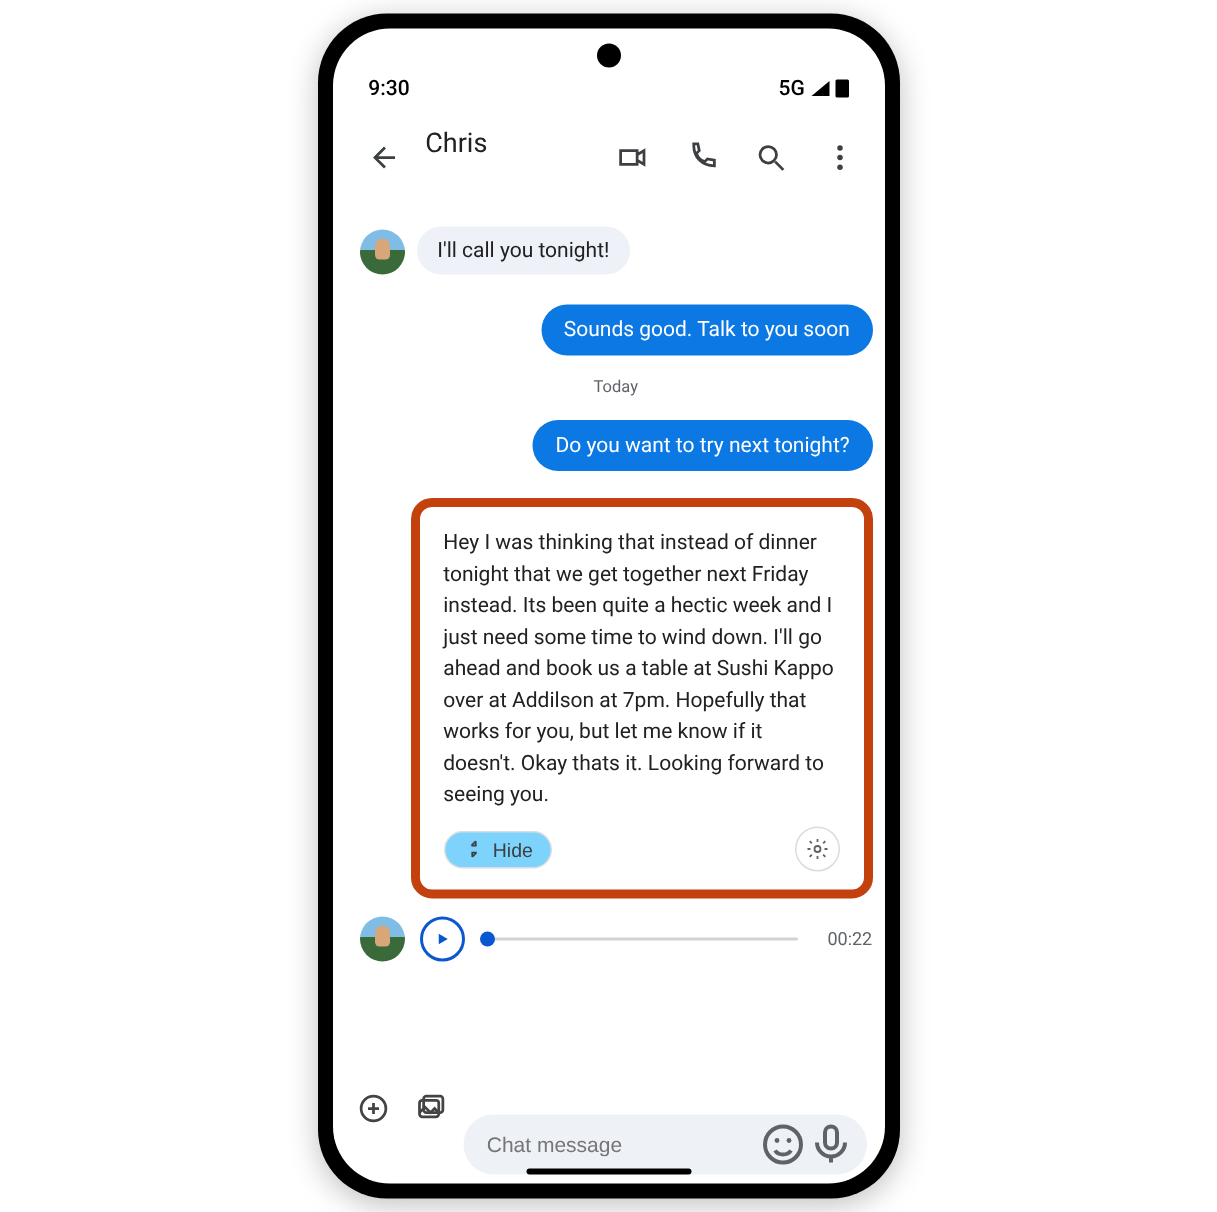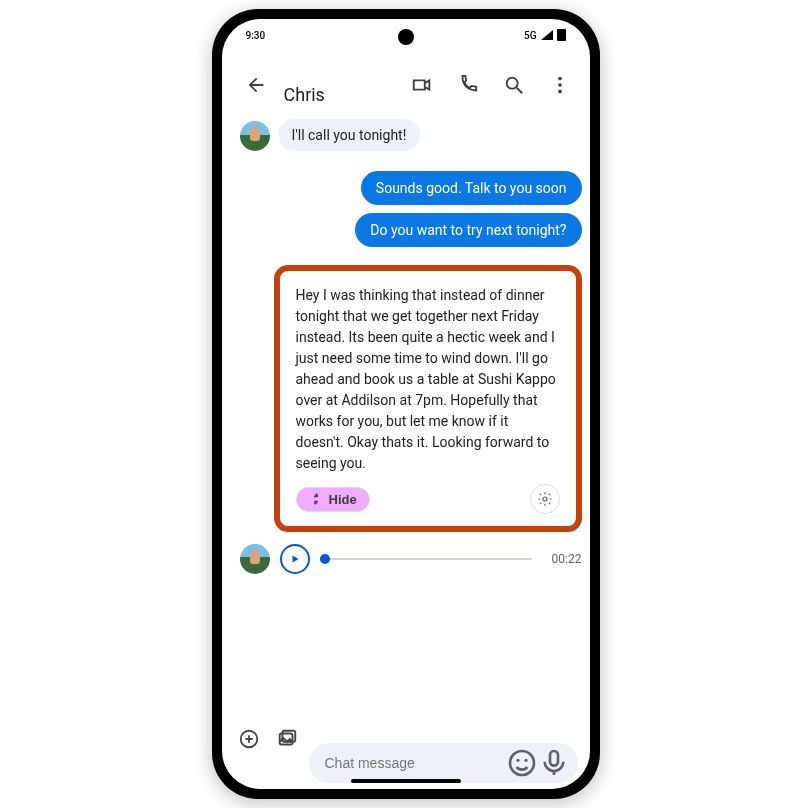--- a/index.html
+++ b/index.html
@@ -3,47 +3,47 @@
 <meta charset="utf-8">
 <style>
   * { box-sizing: border-box; margin: 0; padding: 0; }
   html, body { width: 811px; height: 808px; background: #ffffff; font-family: -apple-system, "Segoe UI", Roboto, Arial, sans-serif; }
 
   .stage { width:811px; height:808px; display:flex; align-items:center; justify-content:center; }
   .phone { width:388px; height:790px; background:#000; border-radius:46px; padding:10px; position:relative; box-shadow:0 4px 20px rgba(0,0,0,.25); }
   .phone-inner { width:100%; height:100%; background:#fff; border-radius:38px; overflow:hidden; position:relative; display:flex; flex-direction:column; }
   .camera-dot { position:absolute; top:20px; left:50%; transform:translateX(-50%); width:16px; height:16px; background:#000; border-radius:50%; z-index:5; }
 
-  .status-bar { height:34px; display:flex; align-items:center; justify-content:space-between; padding:0 24px 2px 24px; font-size:10px; font-weight:500; }
+  .status-bar { height:34px; display:flex; align-items:flex-start; justify-content:space-between; padding:0 24px 2px 24px; font-size:14px; font-weight:500;margin-top:32px; }
   .status-right { display:flex; align-items:center; gap:4px; }
   .signal-tri { width:0; height:0; border-style:solid; border-width:0 0 10px 12px; border-color:transparent transparent #000 transparent; }
   .batt { width:9px; height:12px; background:#000; border-radius:1px; }
 
-  .app-bar { height:52px; display:flex; align-items:flex-end; padding:0 10px 0 14px; gap:6px; }
+  .app-bar { height:52px; display:flex; align-items:flex-start; padding:0 10px 0 14px; gap:6px; }
   .icon-btn { width:40px; height:40px; display:flex; align-items:center; justify-content:center; border:none; background:none; color:#3c4043; cursor:pointer; border-radius:50%; }
   .icon-btn svg { width:22px; height:22px; }
   .app-bar .title { font-size:18px; font-weight:400; color:#202124; flex:0 0 auto; margin-left:2px; }
   .app-bar .spacer { flex:1; }
 
   .conversation { flex:1; overflow:hidden; padding:4px 8px 0 18px; display:flex; flex-direction:column; }
 
   .avatar { width:30px; height:30px; border-radius:50%; background:linear-gradient(180deg,#7fbce6 45%,#3a6a3a 45%); flex:0 0 30px; position:relative; overflow:hidden; }
   .avatar::after { content:""; position:absolute; left:50%; top:44%; transform:translate(-50%,-50%); width:10px; height:14px; background:#d9a679; border-radius:5px 5px 3px 3px; }
 
   .row-in { display:flex; align-items:flex-end; gap:8px; margin:10px 0 16px; }
   .bubble-in { background:#eef2f8; color:#202124; padding:8px 14px; border-radius:18px; font-size:14px; }
 
   .row-out { display:flex; justify-content:flex-end; margin:4px 0;align-items:center; }
   .bubble-out { background:#0b78e3; color:#fff; padding:9px 15px; border-radius:18px; font-size:14px; max-width:82%; }
 
   .day-sep { text-align:center; font-size:11px; color:#5f6368; margin:10px 0 12px; }
 
   .transcript-card { border:6px solid #c2410c; border-radius:14px; padding:14px 16px 12px; margin:14px 0 6px 34px; font-size:14px; line-height:1.5; color:#202124; position:relative; }
   .transcript-actions { display:flex; align-items:center; justify-content:space-between; margin-top:10px; }
-  .hide-pill { display:flex; align-items:center; gap:6px; border:1px solid #dadce0; border-radius:16px; padding:4px 12px; font-size:13px; background:#f0abfc; cursor:pointer; color:#3c4043;font-weight:bold; }
+  .hide-pill { display:flex; align-items:center; gap:6px; border:1px solid #dadce0; border-radius:16px; padding:4px 12px; font-size:13px; background:#7dd3fc; cursor:pointer; color:#3c4043; }
   .hide-pill svg { width:14px; height:14px; }
   .gear-btn { width:30px; height:30px; border:1px solid #dadce0; border-radius:50%; display:flex; align-items:center; justify-content:center; background:#fff; cursor:pointer; }
   .gear-btn svg { width:16px; height:16px; }
 
   .voice-row { display:flex; align-items:center; gap:10px; margin:6px 0 0 0; }
   .play-btn { width:30px; height:30px; border:2px solid #0b57d0; border-radius:50%; display:flex; align-items:center; justify-content:center; background:#fff; cursor:pointer; }
   .play-btn svg { width:12px; height:12px; fill:#0b57d0; }
   .track { flex:1; height:22px; position:relative; display:flex; align-items:center; }
   .track-line { height:2px; background:#cfd3d8; width:100%; border-radius:1px; }
   .track-head { position:absolute; left:0; top:50%; transform:translate(0,-50%); width:10px; height:10px; background:#0b57d0; border-radius:50%; }
@@ -111,20 +111,21 @@
       <div class="conversation">
         <div class="row-in">
           <div class="avatar"></div>
           <div class="bubble-in">I'll call you tonight!</div>
         </div>
 
         <div class="row-out">
           <div class="bubble-out">Sounds good. Talk to you soon</div>
         </div>
 
+        <div class="day-sep">Today</div>
 
         <div class="row-out">
           <div class="bubble-out">Do you want to try next tonight?</div>
         </div>
 
         <div class="transcript-card">
           <div>Hey I was thinking that instead of dinner tonight that we get together next Friday instead. Its been quite a hectic week and I just need some time to wind down.  I'll go ahead and book us a table at Sushi Kappo over at Addilson at 7pm.  Hopefully that works for you, but let me know if it doesn't. Okay thats it. Looking forward to seeing you.</div>
           <div class="transcript-actions">
             <button class="hide-pill">
               <svg viewBox="0 0 24 24">

